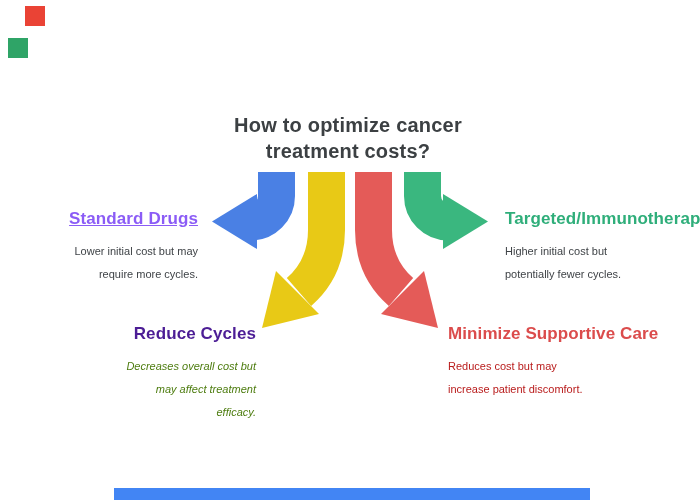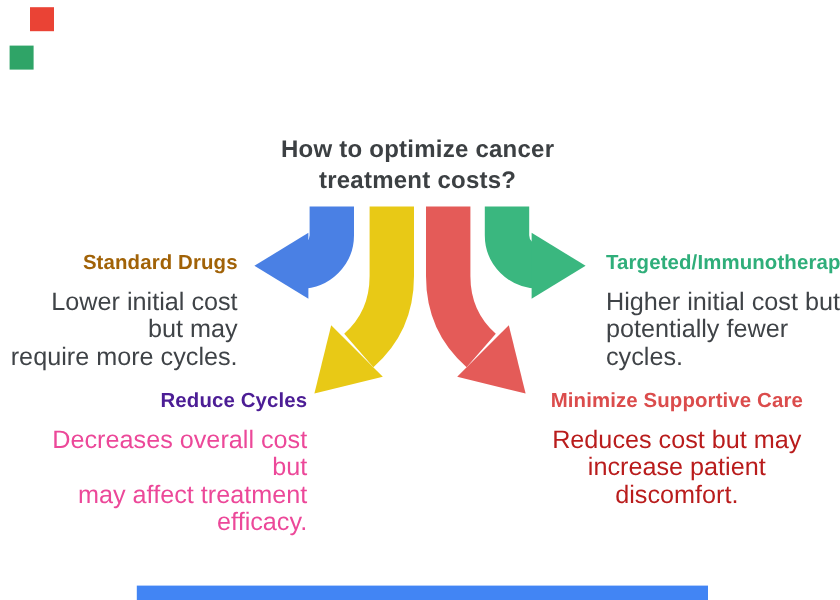--- a/index.html
+++ b/index.html
@@ -28,30 +28,30 @@
   .arrow-body { fill: none; stroke-width: 37; stroke-linecap: butt; }
   .block { position: absolute; }
   .block .label {
     font-size: 17px;
     font-weight: 700;
     line-height: 20px;
     letter-spacing: 0.1px;
   }
   .block .desc {
     margin-top: 11px;
-    font-size: 21px;
+    font-size: 11px;
     line-height: 23px;
     white-space: pre-line;
   }
   .align-right { text-align: right; }
   .align-left { text-align: left; }
   .block-standard { left: 8px;   top: 209px; width: 190px; }
   .block-targeted { left: 505px; top: 209px; width: 200px; }
   .block-reduce   { left: 26px;  top: 324px; width: 230px; }
-  .block-minimize { left: 448px; top: 324px; width: 232px; text-align: center; }
+  .block-minimize { left: 448px; top: 324px; width: 232px; }
   .accent { position: absolute; }
   .accent-sq-red   { left: 25px;  top: 6px;   width: 20px;  height: 20px; }
   .accent-sq-green { left: 8px;   top: 38px;  width: 20px;  height: 20px; }
   .accent-bar-blue { left: 114px; top: 488px; width: 476px; height: 12px; }
 </style>
 </head>
 <body>
 
 <div class="canvas">
 
@@ -75,34 +75,34 @@
       <path class="arrow-body" d="M373.5 172 L373.5 230 Q373.5 268 401 292" stroke="#e45b58"></path>
       <polygon points="438,328 424,271 381,314" fill="#e45b58"></polygon>
     </g>
     <g>
       <path class="arrow-body" d="M422.5 172 L422.5 196 A26 26 0 0 0 448.5 222 L452 222" stroke="#3ab77f"></path>
       <polygon points="488,221.5 443,194 443,249" fill="#3ab77f"></polygon>
     </g>
   </svg>
 
   <div class="block block-standard align-right">
-    <div class="label" style="color: #a16207;">Standard Drugs</div>
+    <div class="label" style="color: #8b5cf6; text-decoration: underline;">Standard Drugs</div>
     <div class="desc" style="color: rgb(63, 67, 71);">Lower initial cost but may
 require more cycles.</div>
   </div>
 
   <div class="block block-targeted align-left">
     <div class="label" style="color: rgb(47, 174, 122);">Targeted/Immunotherapy</div>
     <div class="desc" style="color: rgb(63, 67, 71);">Higher initial cost but
 potentially fewer cycles.</div>
   </div>
 
   <div class="block block-reduce align-right">
     <div class="label" style="color: #4c1d95;">Reduce Cycles</div>
-    <div class="desc" style="color: #ec4899;">Decreases overall cost but
+    <div class="desc" style="color: #4d7c0f; font-style: italic;">Decreases overall cost but
 may affect treatment
 efficacy.</div>
   </div>
 
   <div class="block block-minimize align-left">
     <div class="label" style="color: rgb(219, 76, 76);">Minimize Supportive Care</div>
     <div class="desc" style="color: #b91c1c;">Reduces cost but may
 increase patient discomfort.</div>
   </div>
 

